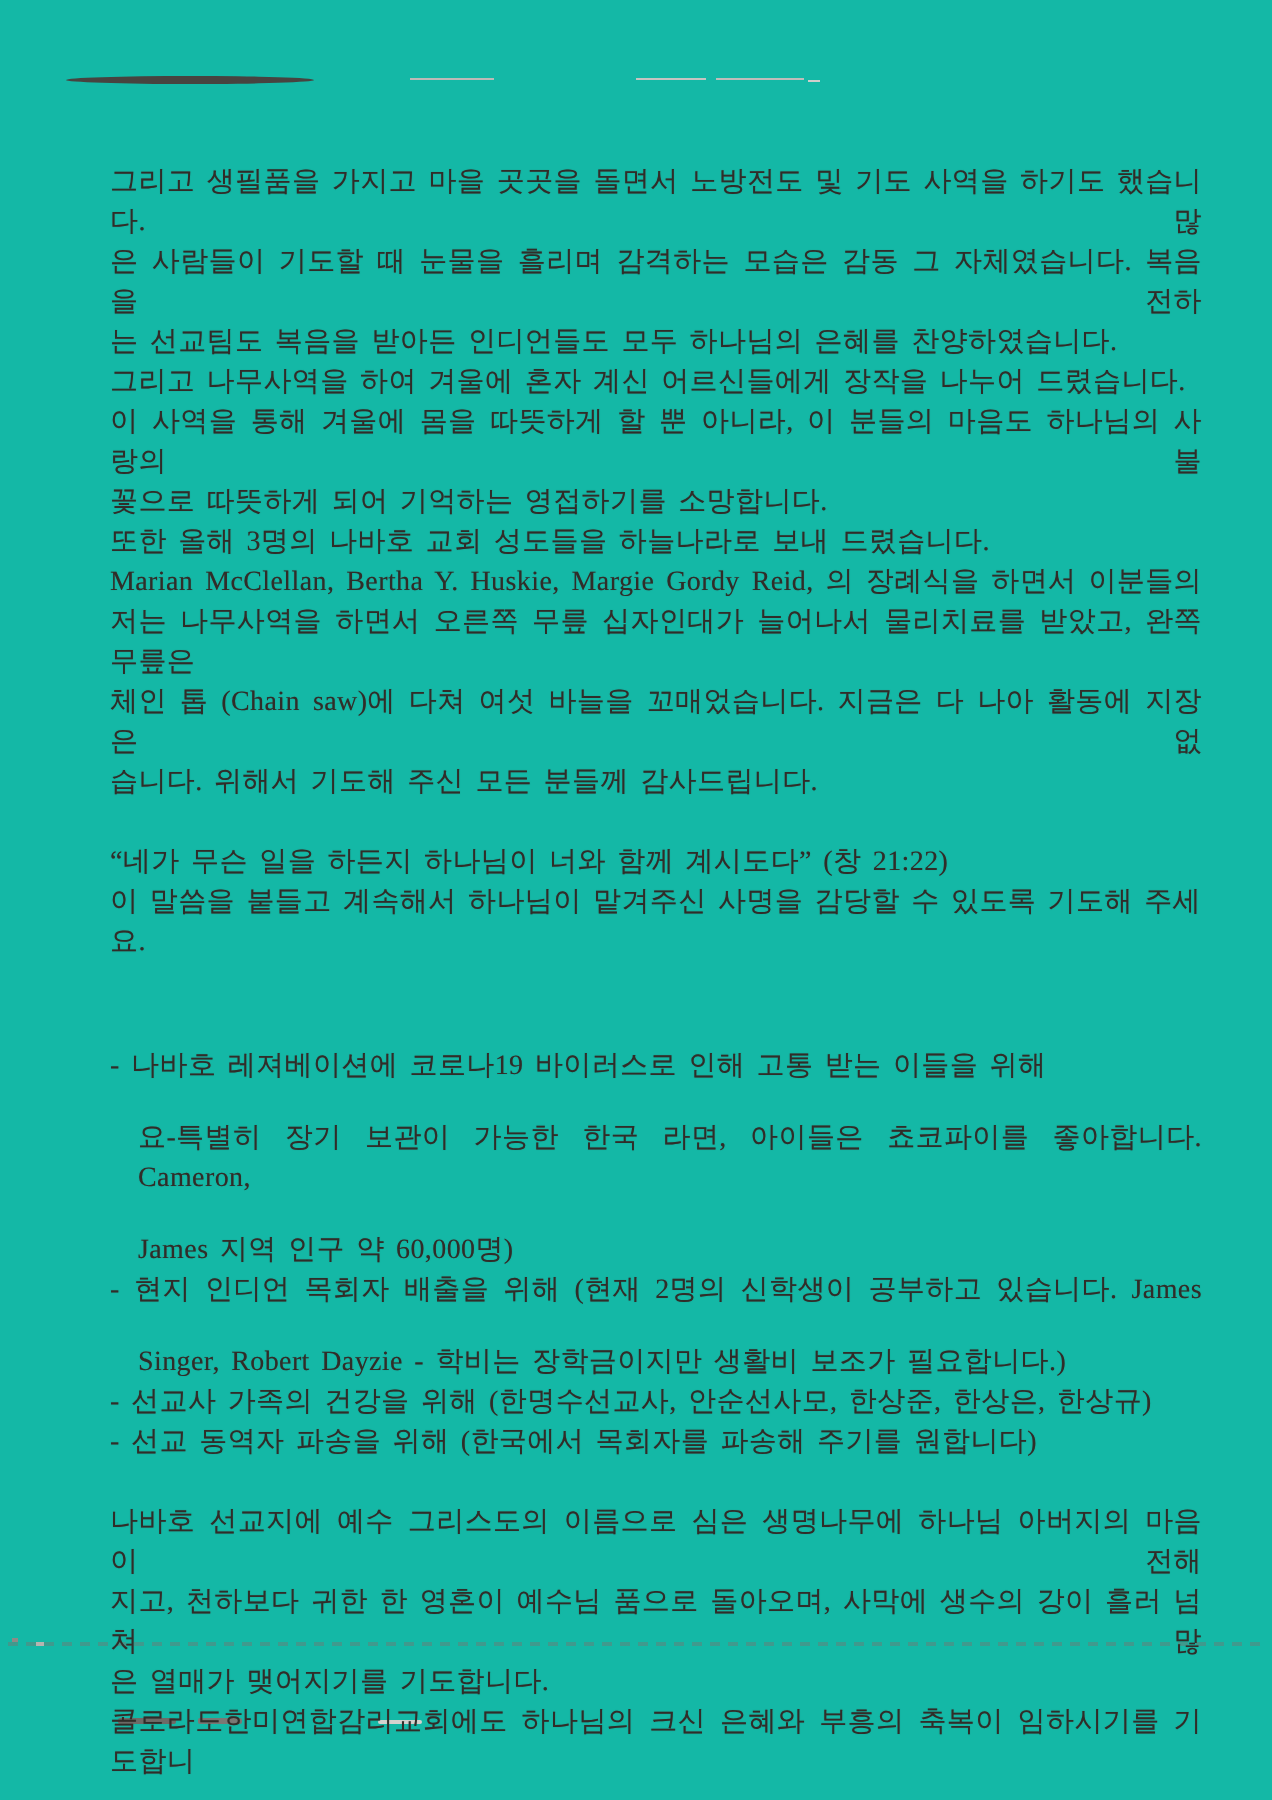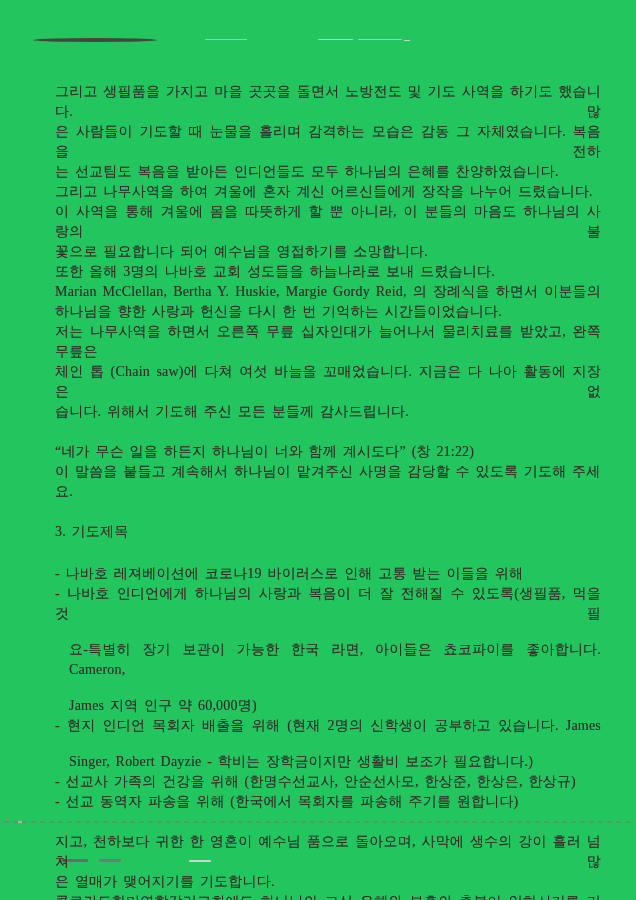--- a/index.html
+++ b/index.html
@@ -4,21 +4,21 @@
 <style>
   html,body{margin:0;padding:0;}
   body{
     width:636px;height:900px;
     background:#ffffff;
     font-family:"Liberation Serif","DejaVu Serif",serif;
     overflow:hidden;
   }
   .page{
     position:relative;width:636px;height:900px;
-    background:#22c55e;
+    background:#14b8a6;
     color:#2e2b27;
   }
   
   .doc{
     position:absolute;left:55px;top:82px;width:546px;
     font-size:14px;line-height:20px;
     letter-spacing:0.2px;word-spacing:2px;
     color:#302d29;
     text-shadow:0 0 0.4px rgba(70,66,60,.55);
   }
@@ -63,40 +63,38 @@
   <div class="art bottom-dash-3"></div>
   <div class="art speck-1"></div>
   <div class="art speck-2"></div>
 
   <div class="doc" id="doc">
       <div class="ln j">그리고 생필품을 가지고 마을 곳곳을 돌면서 노방전도 및 기도 사역을 하기도 했습니다. 많</div>
       <div class="ln j">은 사람들이 기도할 때 눈물을 흘리며 감격하는 모습은 감동 그 자체였습니다. 복음을 전하</div>
       <div class="ln">는 선교팀도 복음을 받아든 인디언들도 모두 하나님의 은혜를 찬양하였습니다.</div>
       <div class="ln">그리고 나무사역을 하여 겨울에 혼자 계신 어르신들에게 장작을 나누어 드렸습니다.</div>
       <div class="ln j">이 사역을 통해 겨울에 몸을 따뜻하게 할 뿐 아니라, 이 분들의 마음도 하나님의 사랑의 불</div>
-      <div class="ln">꽃으로 필요합니다 되어 예수님을 영접하기를 소망합니다.</div>
+      <div class="ln">꽃으로 따뜻하게 되어 기억하는 영접하기를 소망합니다.</div>
       <div class="ln">또한 올해 3명의 나바호 교회 성도들을 하늘나라로 보내 드렸습니다.</div>
       <div class="ln j">Marian McClellan, Bertha Y. Huskie, Margie Gordy Reid, 의 장례식을 하면서 이분들의</div>
-      <div class="ln">하나님을 향한 사랑과 헌신을 다시 한 번 기억하는 시간들이었습니다.</div>
       <div class="ln j">저는 나무사역을 하면서 오른쪽 무릎 십자인대가 늘어나서 물리치료를 받았고, 완쪽 무릎은</div>
       <div class="ln j">체인 톱 (Chain saw)에 다쳐 여섯 바늘을 꼬매었습니다. 지금은 다 나아 활동에 지장은 없</div>
       <div class="ln">습니다. 위해서 기도해 주신 모든 분들께 감사드립니다.</div>
       <div class="ln gap"></div>
       <div class="ln b">“네가 무슨 일을 하든지 하나님이 너와 함께 계시도다” (창 21:22)</div>
       <div class="ln">이 말씀을 붙들고 계속해서 하나님이 맡겨주신 사명을 감당할 수 있도록 기도해 주세요.</div>
       <div class="ln gap-sm"></div>
-      <div class="ln">3. 기도제목</div>
       <div class="ln gap-md"></div>
       <div class="ln">- 나바호 레져베이션에 코로나19 바이러스로 인해 고통 받는 이들을 위해</div>
-      <div class="ln j">- 나바호 인디언에게 하나님의 사랑과 복음이 더 잘 전해질 수 있도록(생필품, 먹을 것 필</div>
       <div class="ln ind j">요-특별히 장기 보관이 가능한 한국 라면, 아이들은 쵸코파이를 좋아합니다. Cameron,</div>
       <div class="ln ind">James 지역 인구 약 60,000명)</div>
       <div class="ln j">- 현지 인디언 목회자 배출을 위해 (현재 2명의 신학생이 공부하고 있습니다. James</div>
       <div class="ln ind">Singer, Robert Dayzie - 학비는 장학금이지만 생활비 보조가 필요합니다.)</div>
       <div class="ln">- 선교사 가족의 건강을 위해 (한명수선교사, 안순선사모, 한상준, 한상은, 한상규)</div>
       <div class="ln">- 선교 동역자 파송을 위해 (한국에서 목회자를 파송해 주기를 원합니다)</div>
       <div class="ln gap"></div>
+      <div class="ln j">나바호 선교지에 예수 그리스도의 이름으로 심은 생명나무에 하나님 아버지의 마음이 전해</div>
       <div class="ln j">지고, 천하보다 귀한 한 영혼이 예수님 품으로 돌아오며, 사막에 생수의 강이 흘러 넘쳐 많</div>
       <div class="ln">은 열매가 맺어지기를 기도합니다.</div>
       <div class="ln j">콜로라도한미연합감리교회에도 하나님의 크신 은혜와 부흥의 축복이 임하시기를 기도합니</div>
     </div>
 
 </div>
 
 </body></html>

